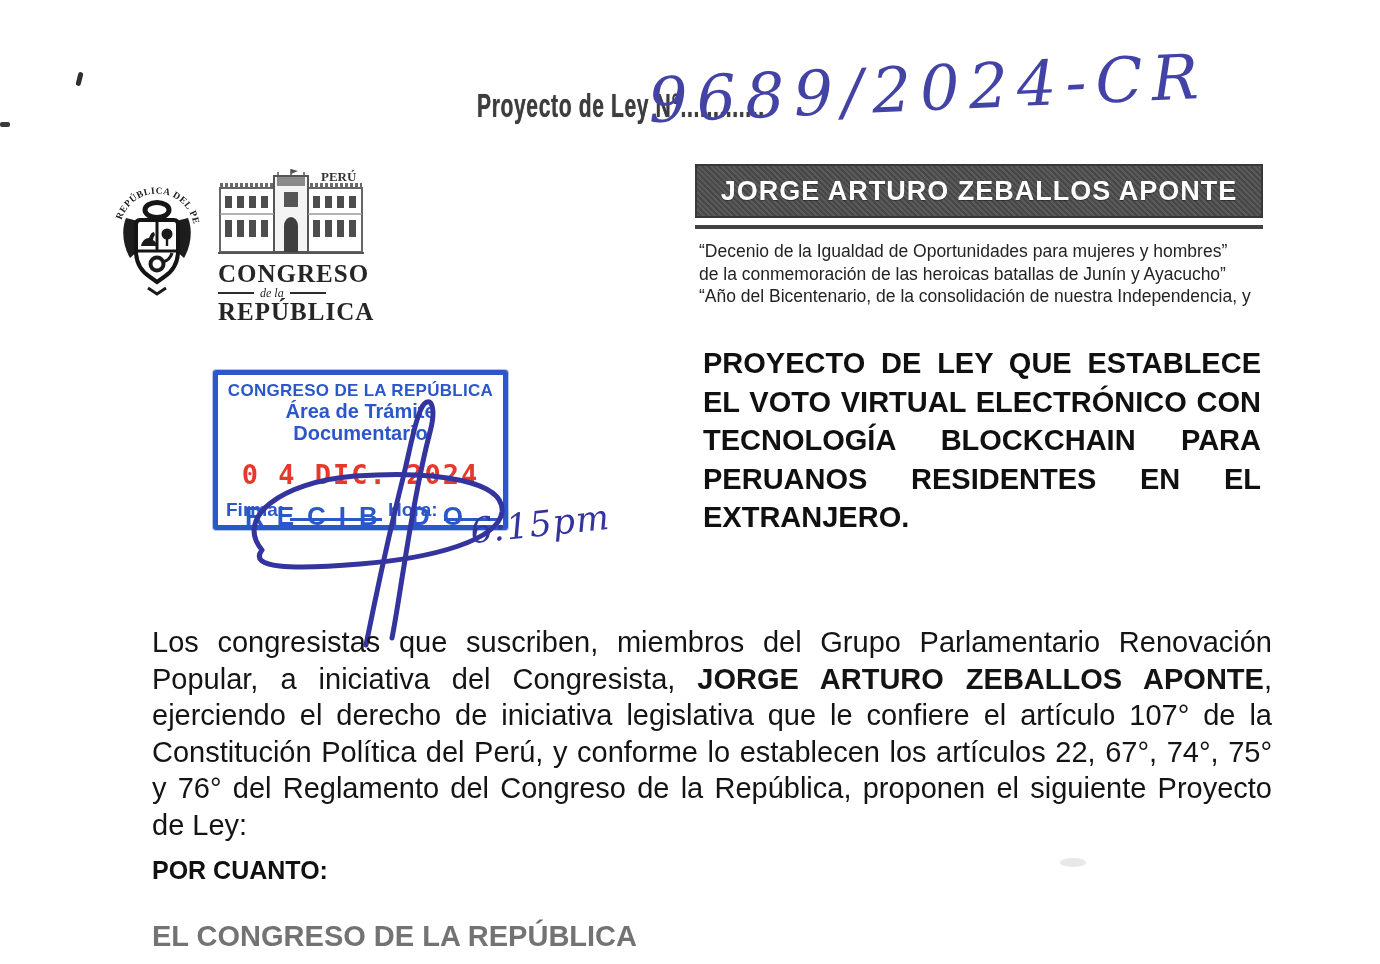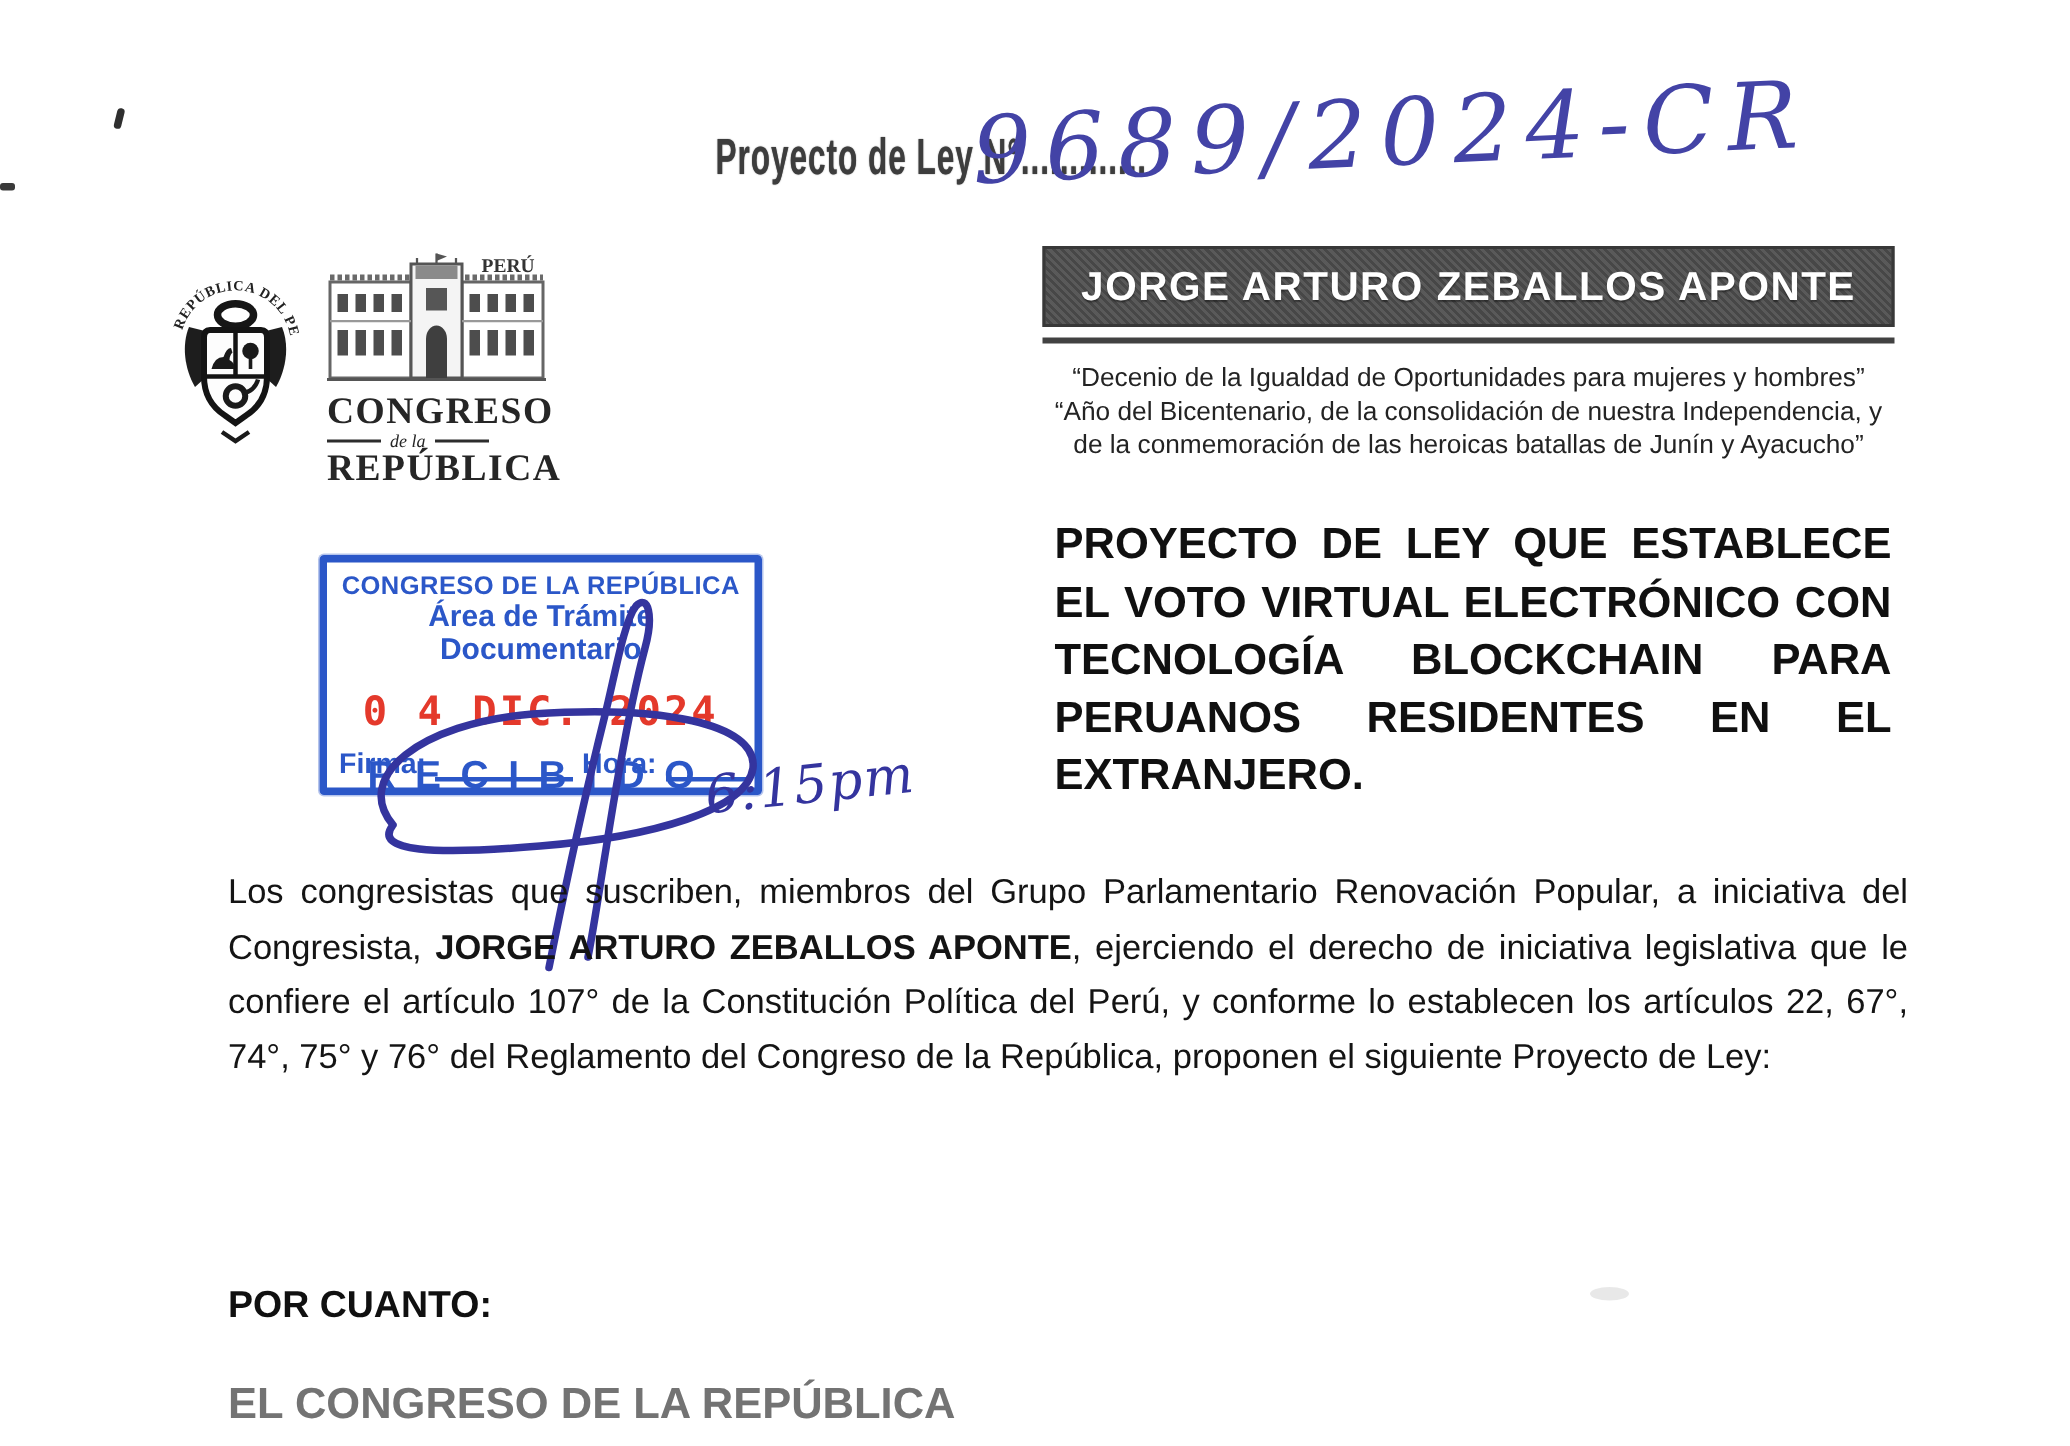--- a/index.html
+++ b/index.html
@@ -36,21 +36,21 @@
   .name-banner{
     position:absolute;left:695px;top:164px;width:568px;height:54px;box-sizing:border-box;
     background:#4d4d4d;
     background-image:repeating-linear-gradient(45deg,rgba(255,255,255,.07) 0 2px,rgba(0,0,0,.08) 2px 4px);
     border:2px solid #383838;
     display:flex;align-items:center;justify-content:center;
     color:#fff;font-weight:bold;font-size:27px;letter-spacing:1px;
     text-shadow:0 1px 1px rgba(0,0,0,.4);
   }
   .banner-rule{position:absolute;left:695px;top:225px;width:568px;height:4px;background:#424242;}
-  .motto{position:absolute;left:699px;top:240px;width:560px;text-align:center;font-size:17.5px;line-height:22.5px;color:#232323;}
+  .motto{position:absolute;left:699px;top:240px;width:560px;font-size:17.5px;line-height:22.5px;color:#232323;}
 
   
   .bill-title{
     position:absolute;left:703px;top:344px;width:558px;
     font-size:29px;font-weight:bold;line-height:38.6px;text-align:justify;color:#101010;
   }
 
   
   .stamp{
     position:absolute;left:213px;top:370px;width:295px;height:160px;box-sizing:border-box;
@@ -68,22 +68,22 @@
 
   
   .signature-svg{position:absolute;left:200px;top:380px;width:420px;height:290px;pointer-events:none;}
   .hora-value{
     position:absolute;left:470px;top:504px;font-family:"DejaVu Serif",serif;font-style:italic;
     font-size:35px;color:#34349e;transform:rotate(-6deg);letter-spacing:1px;
   }
 
   
   .body-par{
-    position:absolute;left:152px;top:576px;width:1120px;
-    font-size:23px;line-height:36.6px;text-align:justify;color:#141414;
+    position:absolute;left:152px;top:624px;width:1120px;
+    font-size:29px;line-height:36.6px;text-align:justify;color:#141414;
   }
   .por-cuanto{position:absolute;left:152px;top:856px;font-size:25px;font-weight:bold;color:#101010;}
   .el-congreso{position:absolute;left:152px;top:920px;font-size:29px;font-weight:bold;color:#737373;}
 
   svg text{font-family:"Liberation Serif",serif;}
 </style>
 </head>
 <body>
 
 <div class="page">
@@ -160,22 +160,22 @@
           <span class="rule"></span>
       </div>
       <div class="l3">REPÚBLICA</div>
     </div>
   </div>
 
   <div class="name-banner">JORGE ARTURO ZEBALLOS APONTE</div>
   <div class="banner-rule"></div>
   <div class="motto">
     <div>“Decenio de la Igualdad de Oportunidades para mujeres y hombres”</div>
+    <div>de la conmemoración de las heroicas batallas de Junín y Ayacucho”</div>
     <div>“Año del Bicentenario, de la consolidación de nuestra Independencia, y</div>
-    <div>de la conmemoración de las heroicas batallas de Junín y Ayacucho”</div>
   </div>
 
   <div class="bill-title">PROYECTO DE LEY QUE ESTABLECE EL VOTO VIRTUAL ELECTRÓNICO CON TECNOLOGÍA BLOCKCHAIN PARA PERUANOS RESIDENTES EN EL EXTRANJERO.</div>
 
   <div class="stamp">
     <div class="s1">CONGRESO DE LA REPÚBLICA</div>
     <div class="s2">Área de Trámite Documentario</div>
     <div class="sdate">0 4 DIC. 2024</div>
     <div class="srec">RECIBIDO</div>
     <div class="sbottom">

